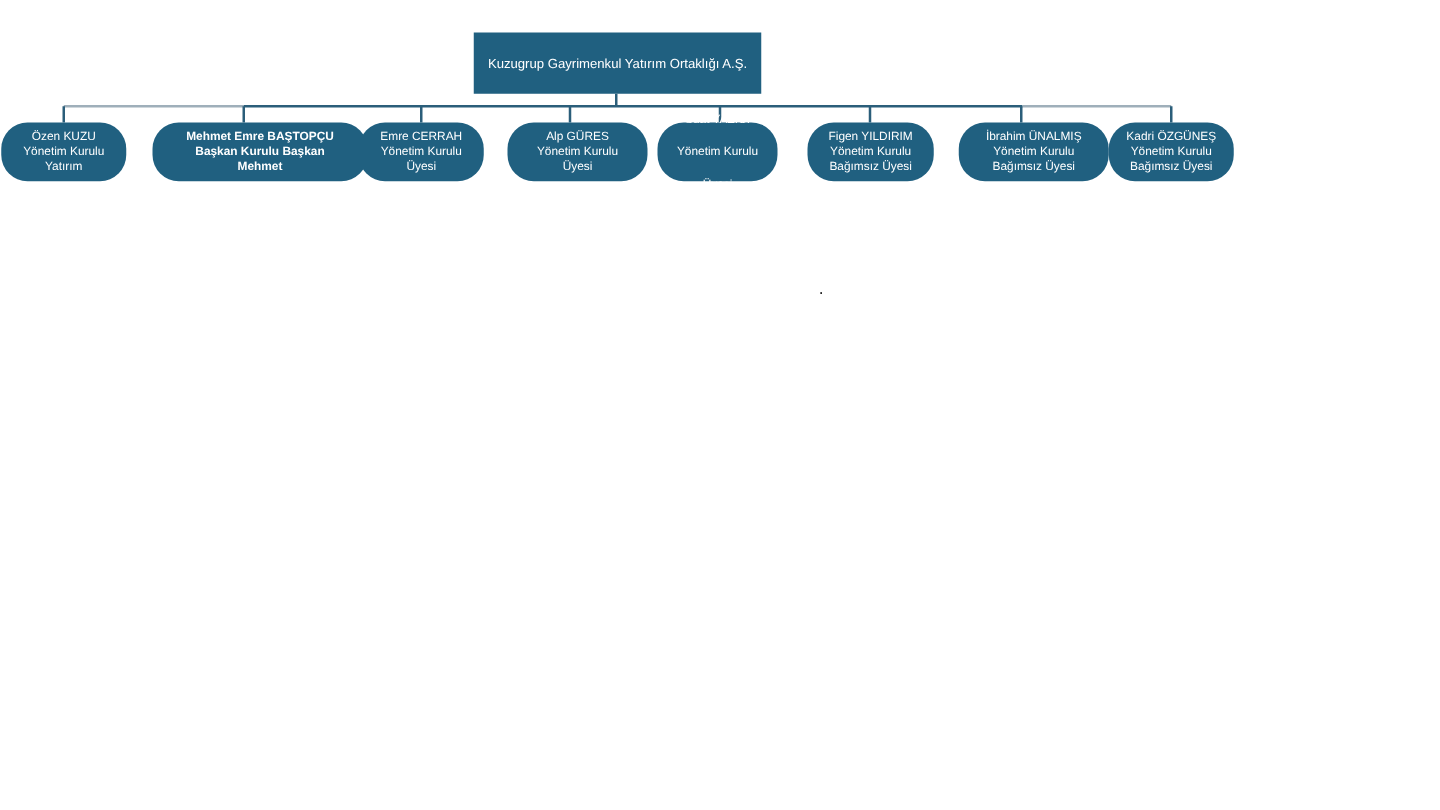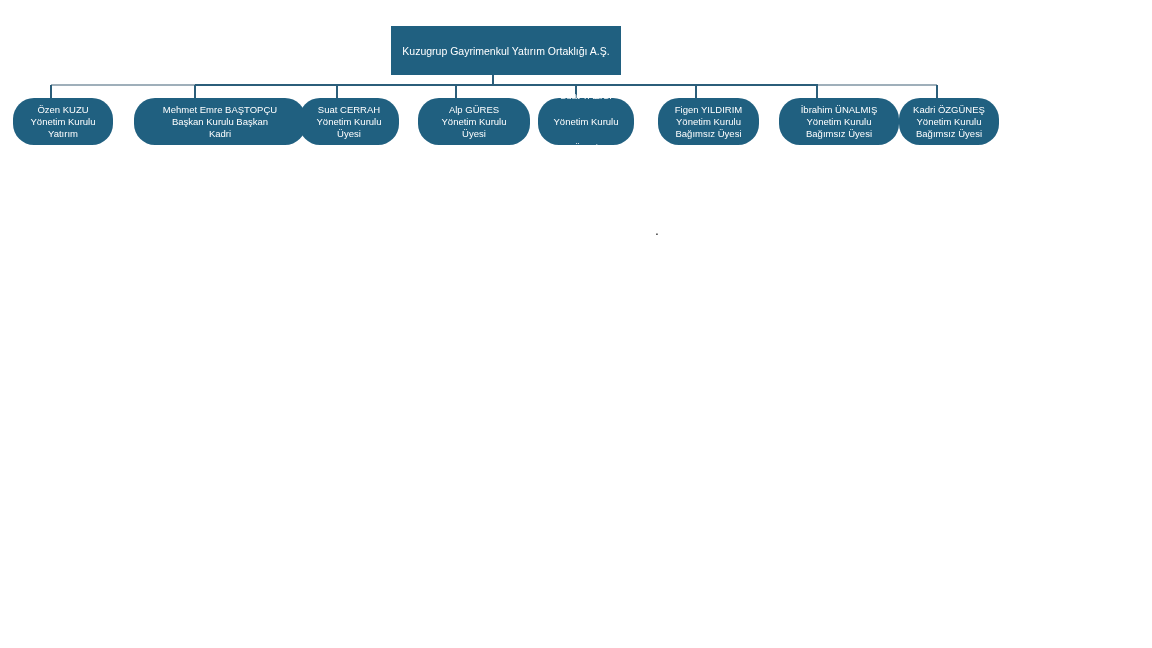--- a/index.html
+++ b/index.html
@@ -18,39 +18,38 @@
   .org-box {
     position: absolute;
     background: var(--box-fill, #206080);
     color: var(--box-text, #fff);
     display: flex;
     flex-direction: column;
     align-items: center;
     justify-content: center;
     text-align: center;
     box-sizing: border-box;
-    margin-left: 12px;
   }
   .org-box .line {
     display: block;
     white-space: nowrap;
   }
   .root-box {
     left: 379px; top: 26px; width: 230px; height: 49px;
     font-size: 10.5px;
   }
   .member-box {
     top: 98px; height: 47px;
     font-size: 9.5px;
     line-height: 12px;
     padding: 2px 1px;
     border-radius: 21px;
   }
   .m0 { left: 1px;   width: 100px; }
-  .m1 { left: 122px; width: 172px; }
+  .m1 { left: 122px; width: 172px; font-weight: bold; }
   .m2 { left: 287px; width: 100px; }
   .m3 { left: 406px; width: 112px; }
   .m4 { left: 526px; width: 96px; gap: 14px; }
   .m5 { left: 646px; width: 101px; }
   .m6 { left: 767px; width: 120px; }
   .m7 { left: 887px; width: 100px; }
   .connector {
     position: absolute;
     pointer-events: none;
   }
@@ -100,24 +99,24 @@
   <div class="connector conn-dark drop d7"></div>
 
   <div class="org-box member-box m0">
     <span class="line">Özen KUZU</span>
     <span class="line">Yönetim Kurulu</span>
     <span class="line">Yatırım</span>
   </div>
   <div class="org-box member-box m1">
     <span class="line">Mehmet Emre BAŞTOPÇU</span>
     <span class="line">Başkan Kurulu Başkan</span>
-    <span class="line">Kadri</span>
+    <span class="line">Mehmet</span>
   </div>
   <div class="org-box member-box m2">
-    <span class="line">Suat CERRAH</span>
+    <span class="line">Emre CERRAH</span>
     <span class="line">Yönetim Kurulu</span>
     <span class="line">Üyesi</span>
   </div>
   <div class="org-box member-box m3">
     <span class="line">Alp GÜRES</span>
     <span class="line">Yönetim Kurulu</span>
     <span class="line">Üyesi</span>
   </div>
   <div class="org-box member-box m4">
     <span class="line">Suat YAZICI</span>

